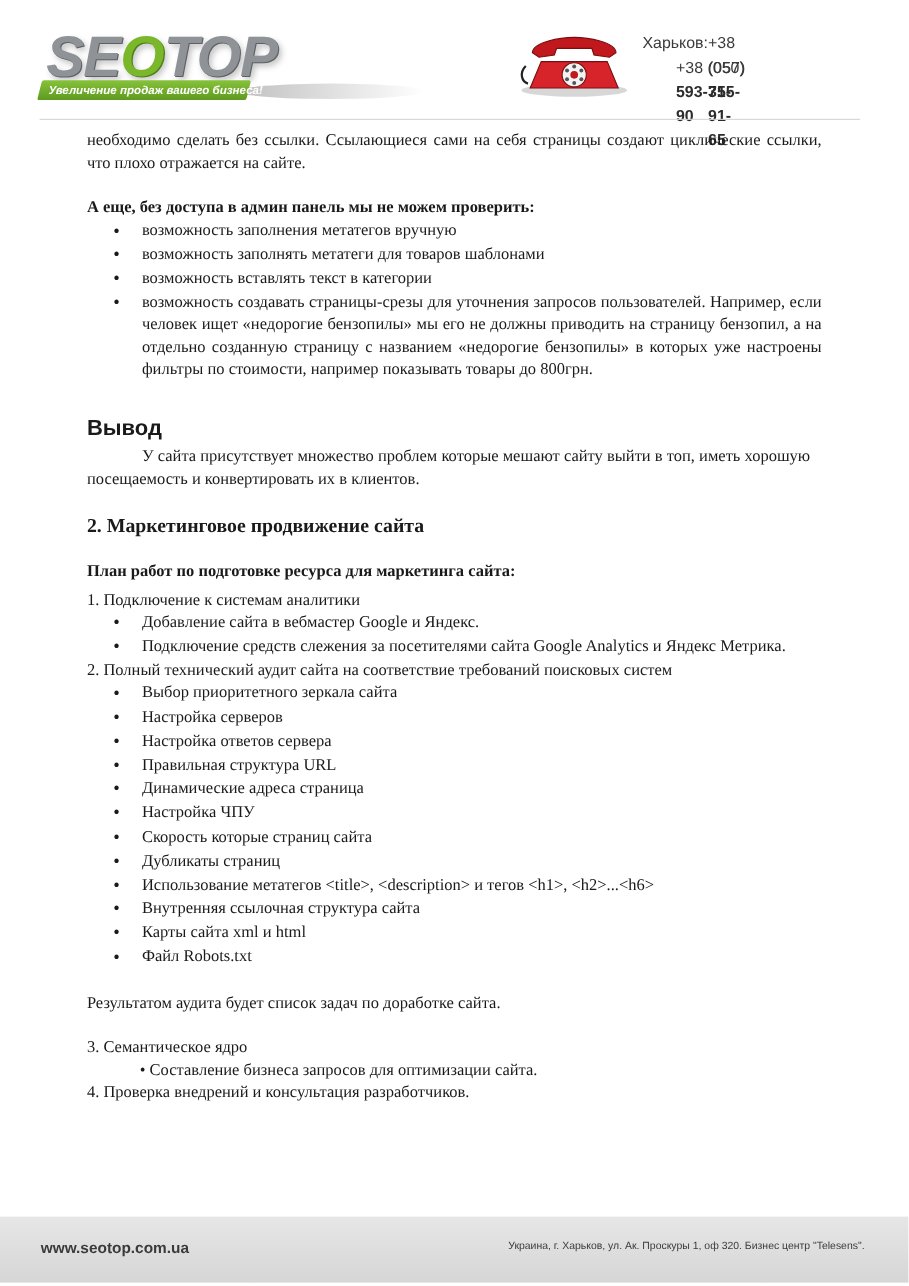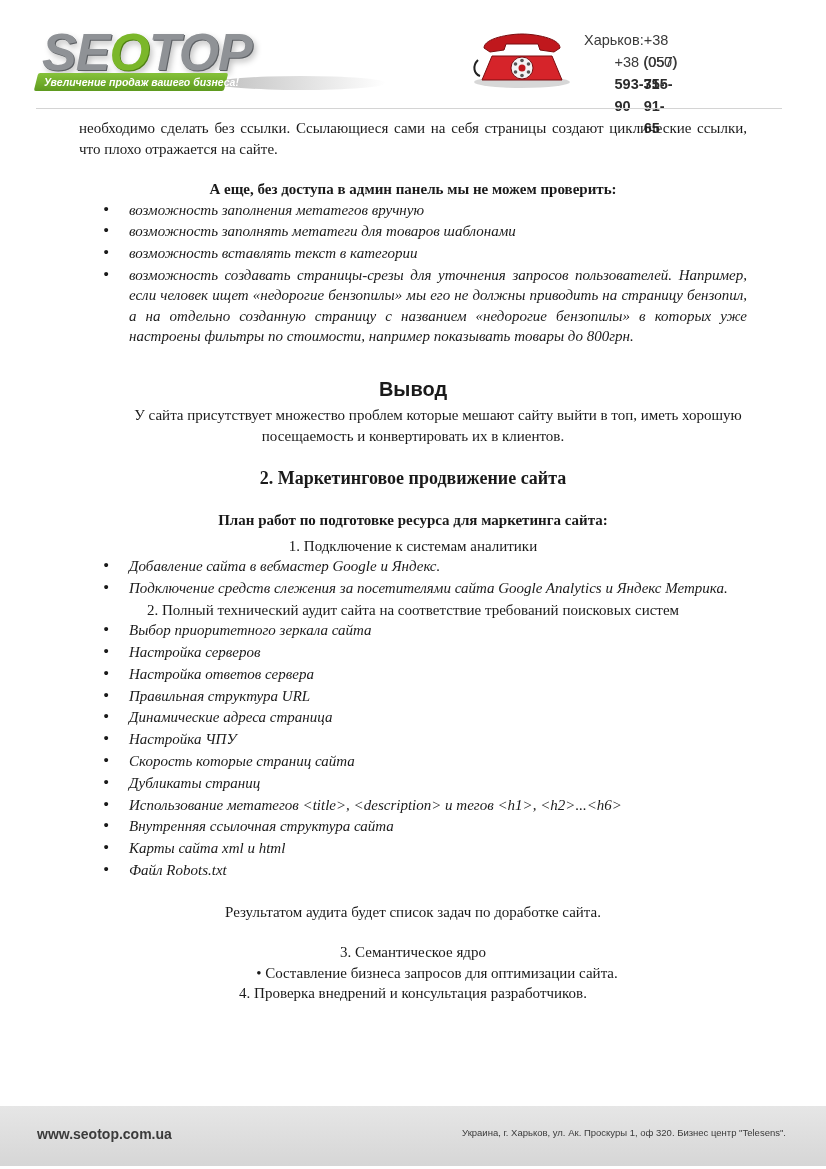--- a/index.html
+++ b/index.html
@@ -46,25 +46,25 @@
   .contact-num .num { font-weight: 700; color: #2c2c2c; }
   .header-rule {
     position: absolute; left: 36px; top: 108px; width: 746px; height: 1px; background: #d4d4d4;
   }
   
   .content {
     position: absolute; left: 79px; top: 118px; width: 668px;
     font-size: 15px; line-height: 20.5px;
   }
   .justify { text-align: justify; }
-  p { margin: 0; text-align: center; }
+  p { margin: 0; }
   .bold { font-weight: 700; }
   .gap-m { height: 20px; }
   .gap-l { height: 30px; }
-  ul.bullets { list-style: none; margin: 0; padding: 0; font-style: italic; }
+  ul.bullets { list-style: none; margin: 0; padding: 0; }
   ul.bullets li { position: relative; padding-left: 50px; margin: 0 0 1.3px 0; }
   ul.bullets li::before {
     content: "\2022"; position: absolute; left: 24px; top: 0; font-size: 17px;
   }
   .h-sans {
     font-family: "Liberation Sans", sans-serif; font-weight: 700; font-size: 20px; line-height: 22px;
   }
   .indent { text-indent: 50px; }
   .h-serif { font-weight: 700; font-size: 18px; line-height: 24px; }
   .sub-bullet { padding-left: 48px; }

